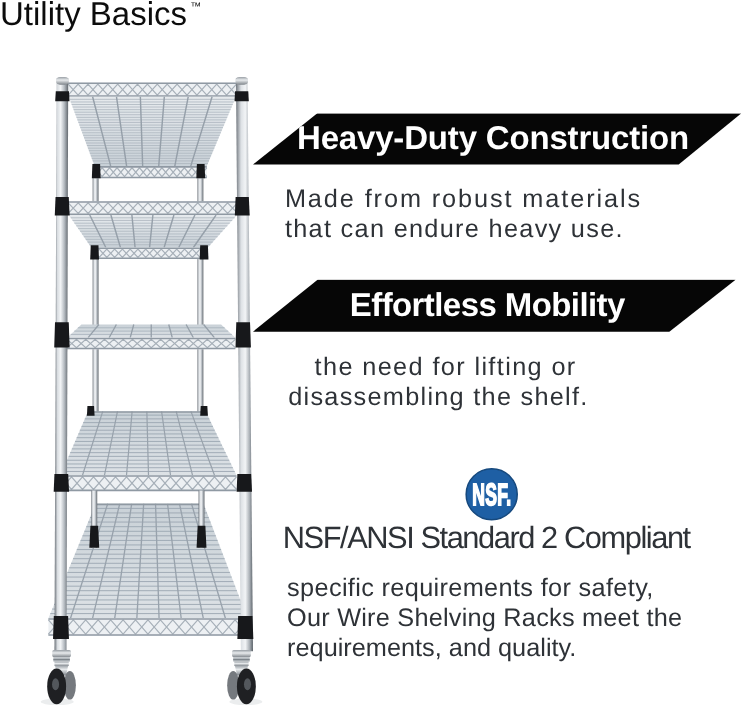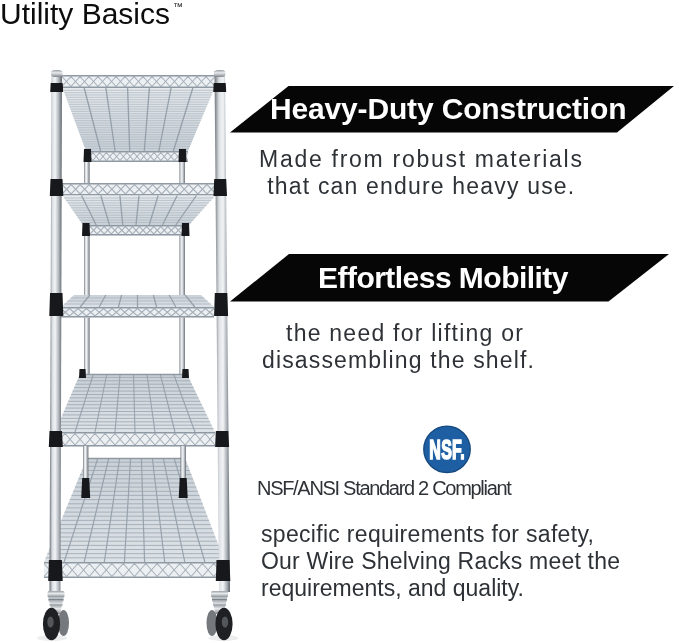--- a/index.html
+++ b/index.html
@@ -243,27 +243,27 @@
       <rect x="212.0" y="597.5" width="15" height="4" fill="#b9bfc4"></rect>
       <rect x="212.0" y="599" width="15" height="1.3" fill="#7e858b"></rect>
       <rect x="213.0" y="601.5" width="13" height="4" fill="url(#chrome)"></rect>
       <path d="M213.5,605 h12 l-2,9 h-8 z" fill="url(#chrome)"></path>
       <ellipse cx="212.0" cy="623" rx="5.5" ry="13" fill="#75797e"></ellipse>
       <ellipse cx="224.0" cy="624" rx="8.6" ry="16.2" fill="#1f2023"></ellipse>
       <ellipse cx="225.0" cy="622" rx="3.2" ry="5.5" fill="#53575c"></ellipse>
 </svg>
 <div class="abs" style="left:0px;top:-3px;font-size:30px;color:#0c0c0c;letter-spacing:0px;">Utility Basics<span style="font-size:10px;vertical-align:14px;letter-spacing:0;margin-left:3px">™</span></div>
 
-<div class="abs banner" style="left:230px;top:86px;width:444px;height:46.5px;
+<div class="abs banner" style="left:230px;top:103px;width:444px;height:46.5px;
   clip-path:polygon(58.5px 0, 100% 0, 387px 100%, 0 100%);
   font-size:30px;">
       <span style="margin-left:40px;letter-spacing:-0.16px;">Heavy-Duty Construction</span>
     </div>
 
-<div class="abs body" style="left:259px;top:146px;text-align:center;">
+<div class="abs body" style="left:259px;top:167px;">
       <div style="letter-spacing:1.72px;">Made from robust materials</div>
       <div style="letter-spacing:1.18px;">that can endure heavy use.</div>
     </div>
 
 <div class="abs banner" style="left:230px;top:254px;width:439px;height:47.5px;
   clip-path:polygon(59px 0, 100% 0, 378.5px 100%, 0 100%);
   font-size:30px;text-align:right;">
       <span style="margin-left:88px;letter-spacing:-0.53px;">Effortless Mobility</span>
     </div>
 
@@ -272,19 +272,19 @@
       <div style="letter-spacing:1.15px;">disassembling the shelf.</div>
     </div>
 
 <svg width="52" height="52" viewBox="0 0 52 52" style="position:absolute;left:421px;top:423px">
       <circle cx="26" cy="26.3" r="23.2" fill="#1e5fa4" stroke="#16497e" stroke-width="1.4"></circle>
       <g transform="translate(26.2,36.2) scale(0.57,1)">
         <text x="0" y="0" text-anchor="middle" font-family="Liberation Sans, sans-serif" font-weight="bold" font-size="28" fill="#ffffff" stroke="#ffffff" stroke-width="1.7" letter-spacing="0.5">NSF.</text>
       </g>
     </svg>
 
-<div class="abs body" style="left:257px;top:475px;font-size:20px;letter-spacing:-1.3px;">NSF/ANSI Standard 2 Compliant</div>
+<div class="abs body" style="left:257px;top:475px;font-size:28px;letter-spacing:-1.3px;">NSF/ANSI Standard 2 Compliant</div>
 
 <div class="abs body" style="left:261px;top:521px;">
       <div style="letter-spacing:0.31px;">specific requirements for safety,</div>
       <div style="letter-spacing:0.2px;">Our Wire Shelving Racks meet the</div>
       <div style="letter-spacing:0px;">requirements, and quality.</div>
     </div>
 </div>
 </body></html>

